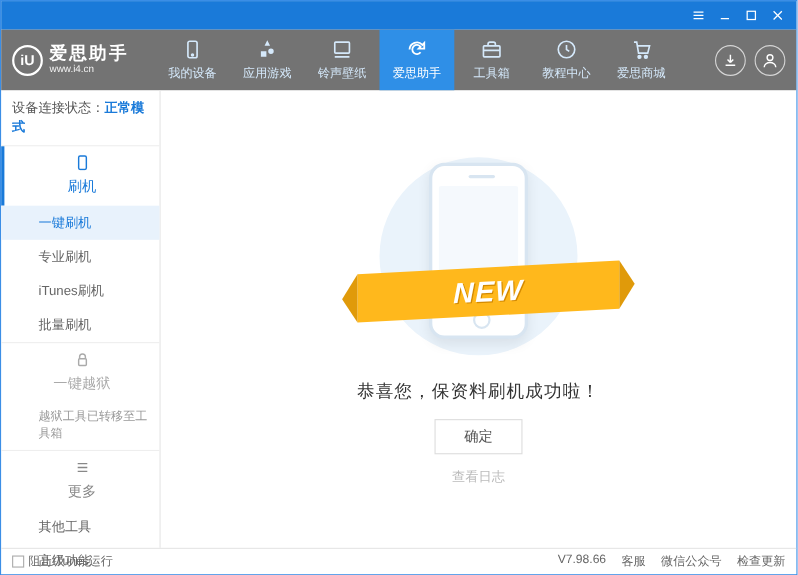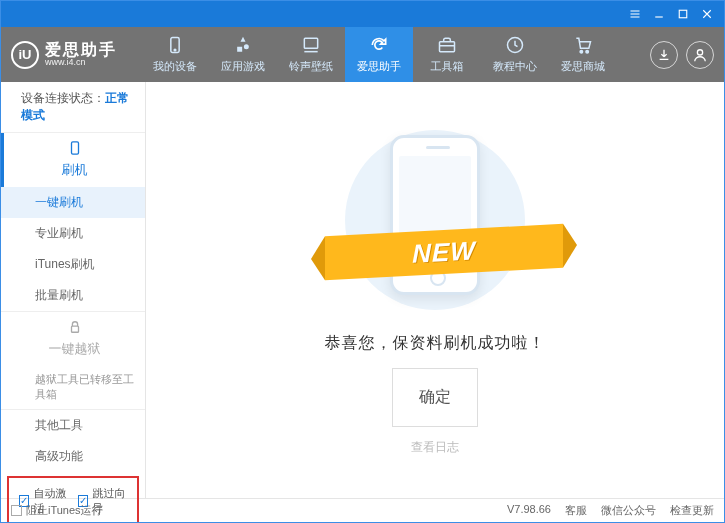--- a/index.html
+++ b/index.html
@@ -26,21 +26,21 @@
 
 .header-right { display: flex; gap: 8px; margin-left: auto; }
 .circle-btn { width: 28px; height: 28px; border: 1.5px solid rgba(255,255,255,.7); border-radius: 50%; display: flex; align-items: center; justify-content: center; color: #fff; cursor: pointer; }
 .circle-btn svg { width: 14px; height: 14px; }
 
 
 .body { display: flex; height: calc(100% - 26px - 55px - 24px); }
 
 
 .sidebar { width: 145px; border-right: 1px solid #e5e5e5; display: flex; flex-direction: column; }
-.conn-status { padding: 8px 10px; font-size: 12px; color: #555; margin-left: 10px; }
+.conn-status { padding: 8px 10px; font-size: 12px; color: #555; }
 .conn-status .val { color: #1a7ad9; font-weight: bold; }
 
 .side-section { border-top: 1px solid #eee; }
 .side-header { display: flex; align-items: center; gap: 6px; padding: 8px 12px; color: #1a7ad9; border-left: 3px solid #1a7ad9; font-size: 13px; flex-direction: column; }
 .side-header.gray { color: #aaa; border-left-color: transparent; }
 .side-header.gray2 { color: #888; border-left-color: transparent; }
 .side-header svg { width: 14px; height: 14px; }
 
 .side-list { }
 .side-item { padding: 7px 10px 7px 34px; color: #666; cursor: pointer; font-size: 12px; }
@@ -60,21 +60,21 @@
 .phone::before { content: ""; position: absolute; width: 24px; height: 3px; background: #d8e5f1; border-radius: 2px; top: 8px; left: 33px; }
 .phone::after { content: ""; position: absolute; width: 12px; height: 12px; border: 2px solid #d8e5f1; border-radius: 50%; bottom: 6px; left: 37px; }
 .phone-screen { position: absolute; top: 18px; left: 6px; right: 6px; bottom: 24px; background: #f5f9fd; border-radius: 2px; }
 .ribbon { position: absolute; left: 0px; right: -18px; top: 105px; height: 44px; background: #ffb81c; transform: skewY(-3deg); display: flex; align-items: center; justify-content: center; }
 .ribbon::before, .ribbon::after { content: ""; position: absolute; width: 0; height: 0; border-top: 22px solid transparent; border-bottom: 22px solid transparent; }
 .ribbon::before { left: -14px; border-right: 14px solid #e09a0a; }
 .ribbon::after { right: -14px; border-left: 14px solid #e09a0a; }
 .ribbon-text { color: #fff; font-weight: 900; font-size: 26px; font-style: italic; letter-spacing: 1px; text-shadow: 1px 1px 0 #d48a00; }
 
 .success-msg { margin-top: 18px; font-size: 16px; color: #333; letter-spacing: 1px; }
-.confirm-btn { margin-top: 14px; padding: 18px 26px; border: 1px solid #ddd; background: #fff; color: #555; cursor: pointer; font-size: 16px; }
+.confirm-btn { margin-top: 14px; padding: 6px 26px; border: 1px solid #ddd; background: #fff; color: #555; cursor: pointer; font-size: 13px; }
 .log-link { margin-top: 12px; color: #bbb; font-size: 12px; cursor: pointer; }
 
 
 .footer { height: 24px; border-top: 1px solid #e5e5e5; display: flex; align-items: center; padding: 0 10px; font-size: 11px; color: #666; }
 .footer .cbx2 { display: flex; align-items: center; gap: 4px; text-align: right; }
 .footer .cbx2 .box { width: 11px; height: 11px; border: 1px solid #aaa; }
 .footer-right { margin-left: auto; display: flex; gap: 14px; }
 .footer-right .flink { color: #666; cursor: pointer; }
 </style>
 </head>
@@ -205,20 +205,26 @@
         <svg viewBox="0 0 16 16" fill="none" stroke="currentColor" stroke-width="1.5">
             <rect x="4" y="7" width="8" height="7" rx="1"></rect>
             <path d="M5 7V5a3 3 0 016 0v2"></path>
           </svg>
         <span>一键越狱</span>
       </div>
       <div class="side-note">越狱工具已转移至工具箱</div>
     </div>
 
     <div class="side-section">
+      <div class="side-header gray2">
+        <svg viewBox="0 0 16 16" fill="none" stroke="currentColor" stroke-width="1.5">
+            <path d="M3 4h10M3 8h10M3 12h10"></path>
+          </svg>
+        <span>更多</span>
+      </div>
       <div class="side-list">
         <div class="side-item">其他工具</div>
         <div class="side-item">高级功能</div>
       </div>
     </div>
 
     <div class="sidebar-bottom">
       <div class="checkbox-row">
         <label class="cbx">
           <span class="box">✓</span>

